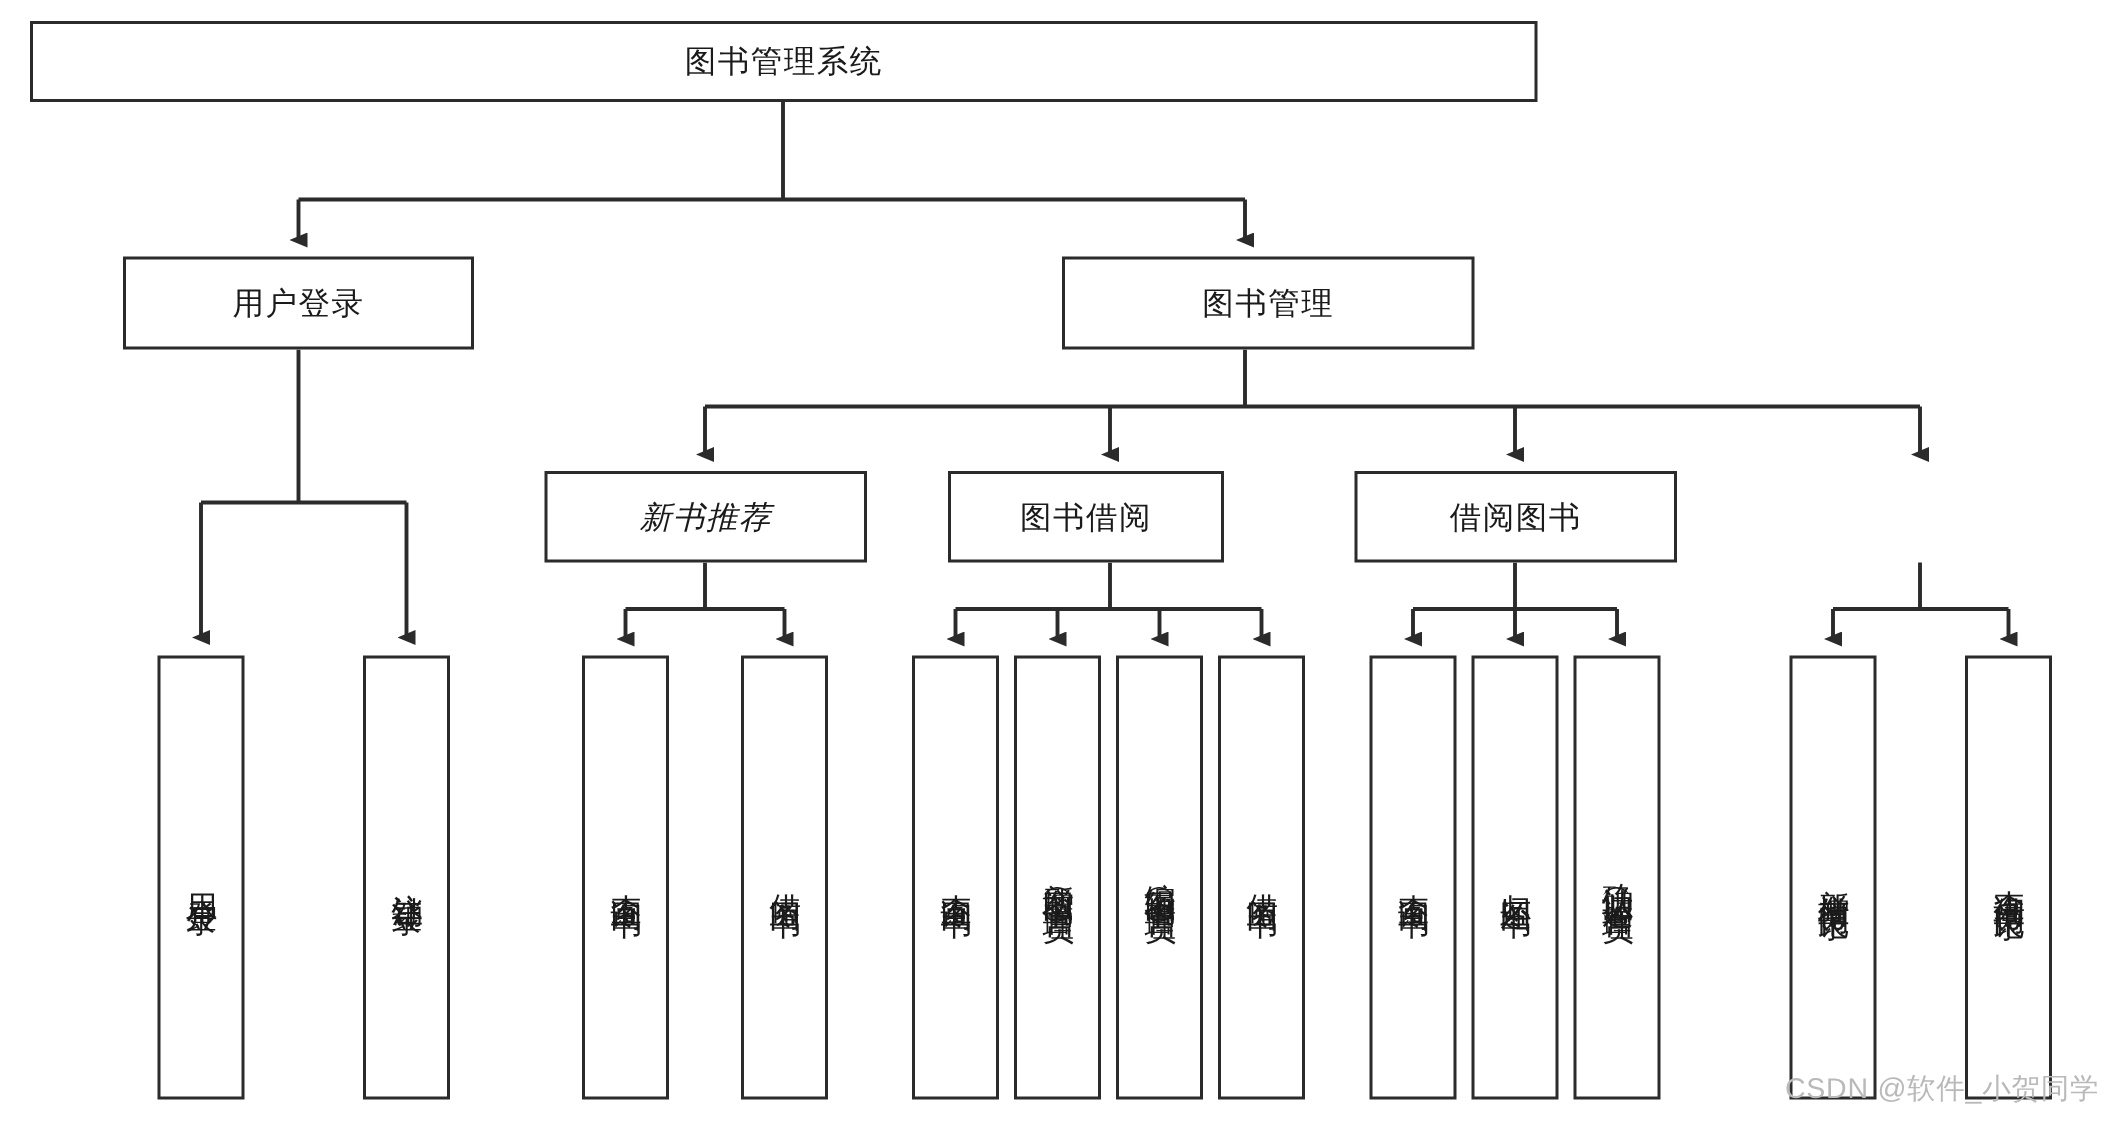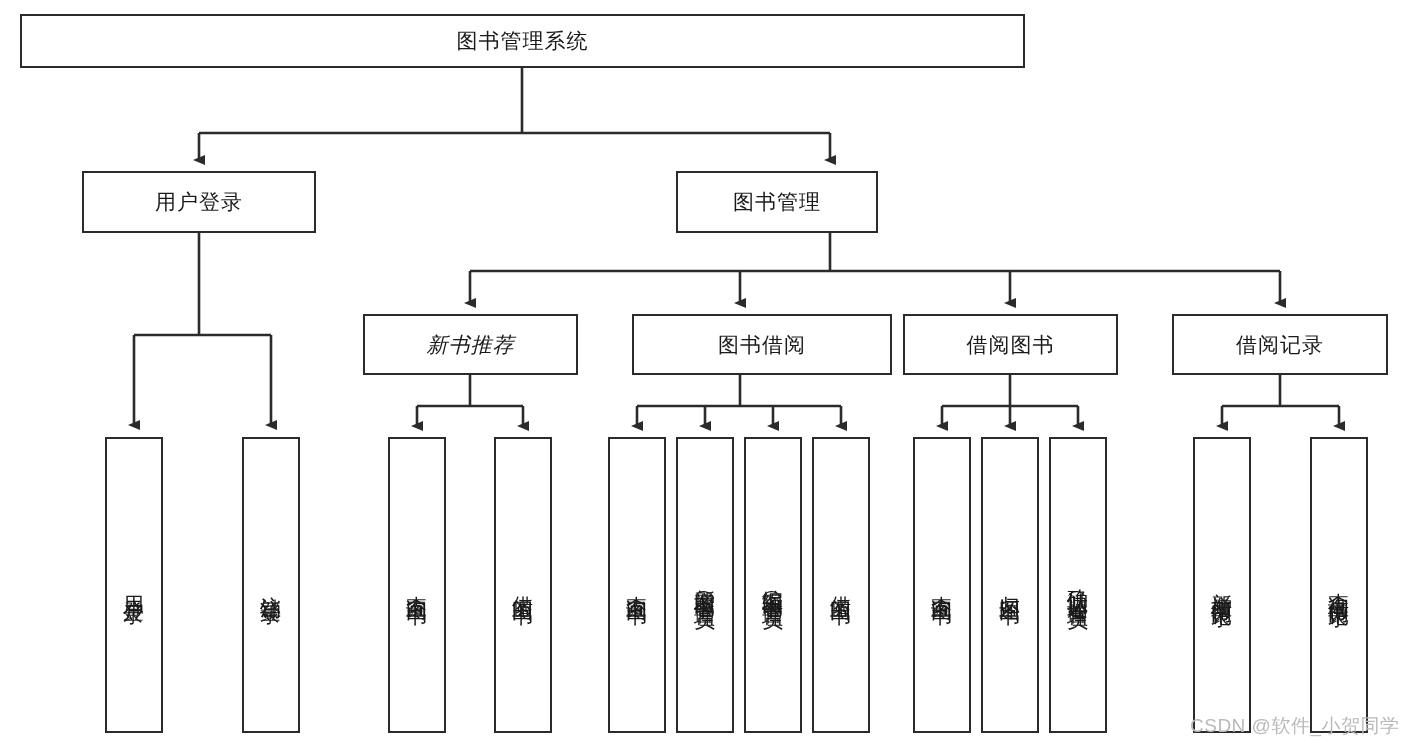--- a/index.html
+++ b/index.html
@@ -114,35 +114,32 @@
     </g>
   </svg>
 
   <div class="node horiz" style="left:20px; top:14px; width:1005px; height:54px;">
     <span>图书管理系统</span>
   </div>
 
   <div class="node horiz" style="left:82px; top:171px; width:234px; height:62px;">
     <span>用户登录</span>
   </div>
-  <div class="node horiz" style="left:676px; top:171px; width:202px; height:62px;">
+  <div class="node horiz" style="left:708px; top:171px; width:275px; height:62px;">
     <span>图书管理</span>
   </div>
 
   <div class="node horiz" style="left:363px; top:314px; width:215px; height:61px;font-style:italic;">
     <span>新书推荐</span>
   </div>
-  <div class="node horiz" style="left:632px; top:314px; width:260px; height:61px;">
+  <div class="node horiz" style="left:632px; top:314px; width:184px; height:61px;">
     <span>图书借阅</span>
   </div>
   <div class="node horiz" style="left:903px; top:314px; width:215px; height:61px;">
     <span>借阅图书</span>
-  </div>
-  <div class="node horiz" style="left:1172px; top:314px; width:216px; height:61px;">
-    <span>借阅记录</span>
   </div>
 
   <div class="node vert" style="left:105px; top:437px; width:58px; height:296px;">
     <span class="vlabel">用户登录</span>
   </div>
   <div class="node vert" style="left:242px; top:437px; width:58px; height:296px;">
     <span class="vlabel">注销登录</span>
   </div>
 
   <div class="node vert" style="left:388px; top:437px; width:58px; height:296px;">

